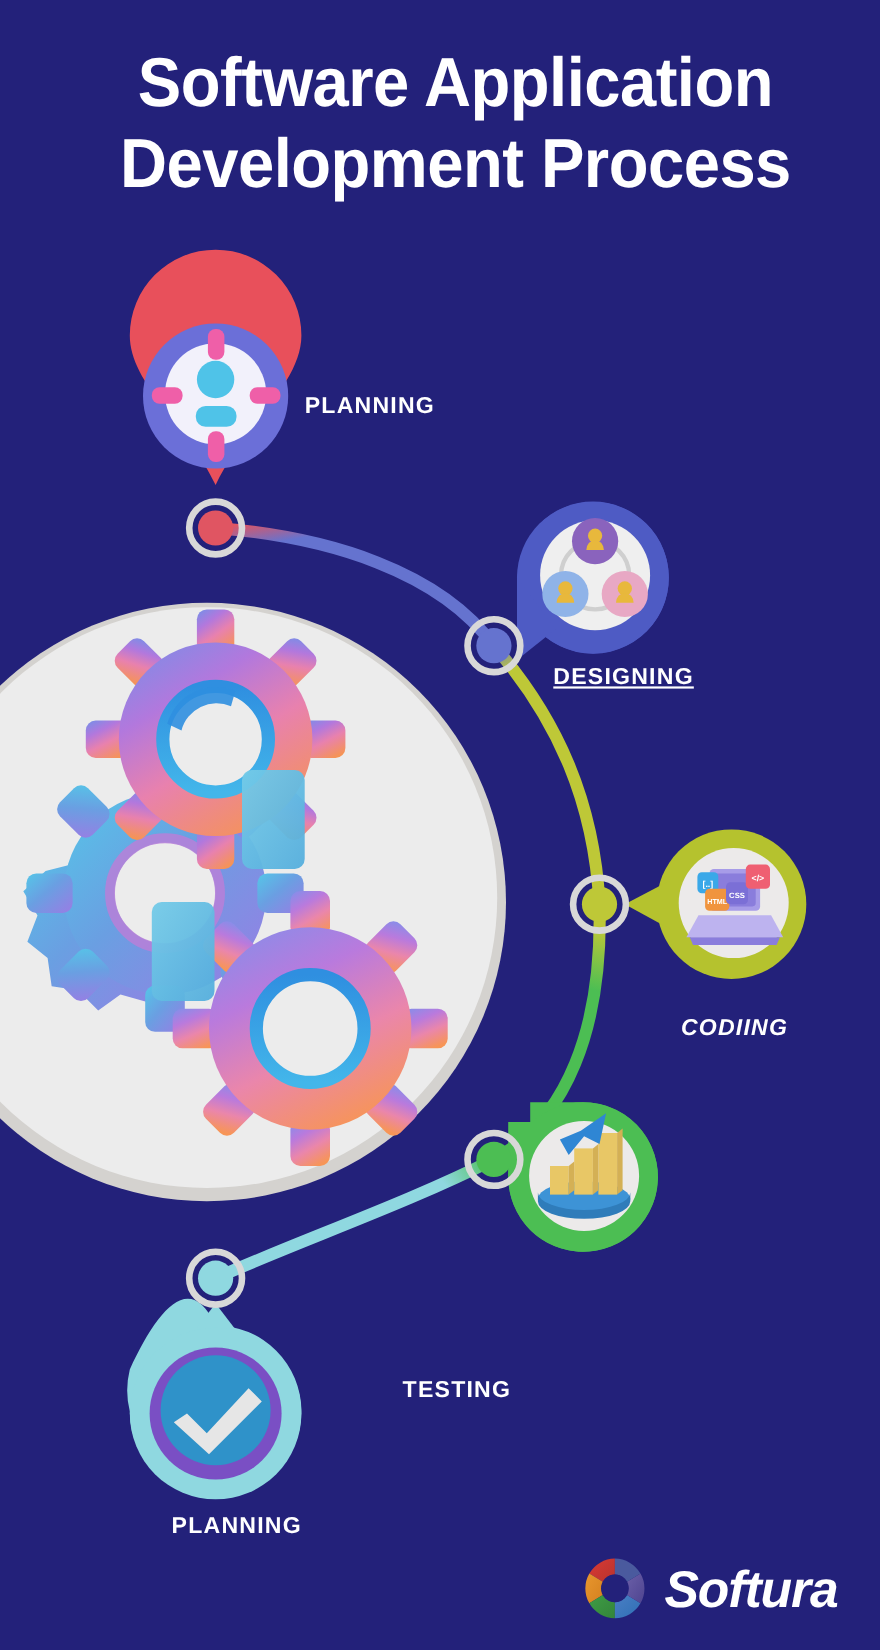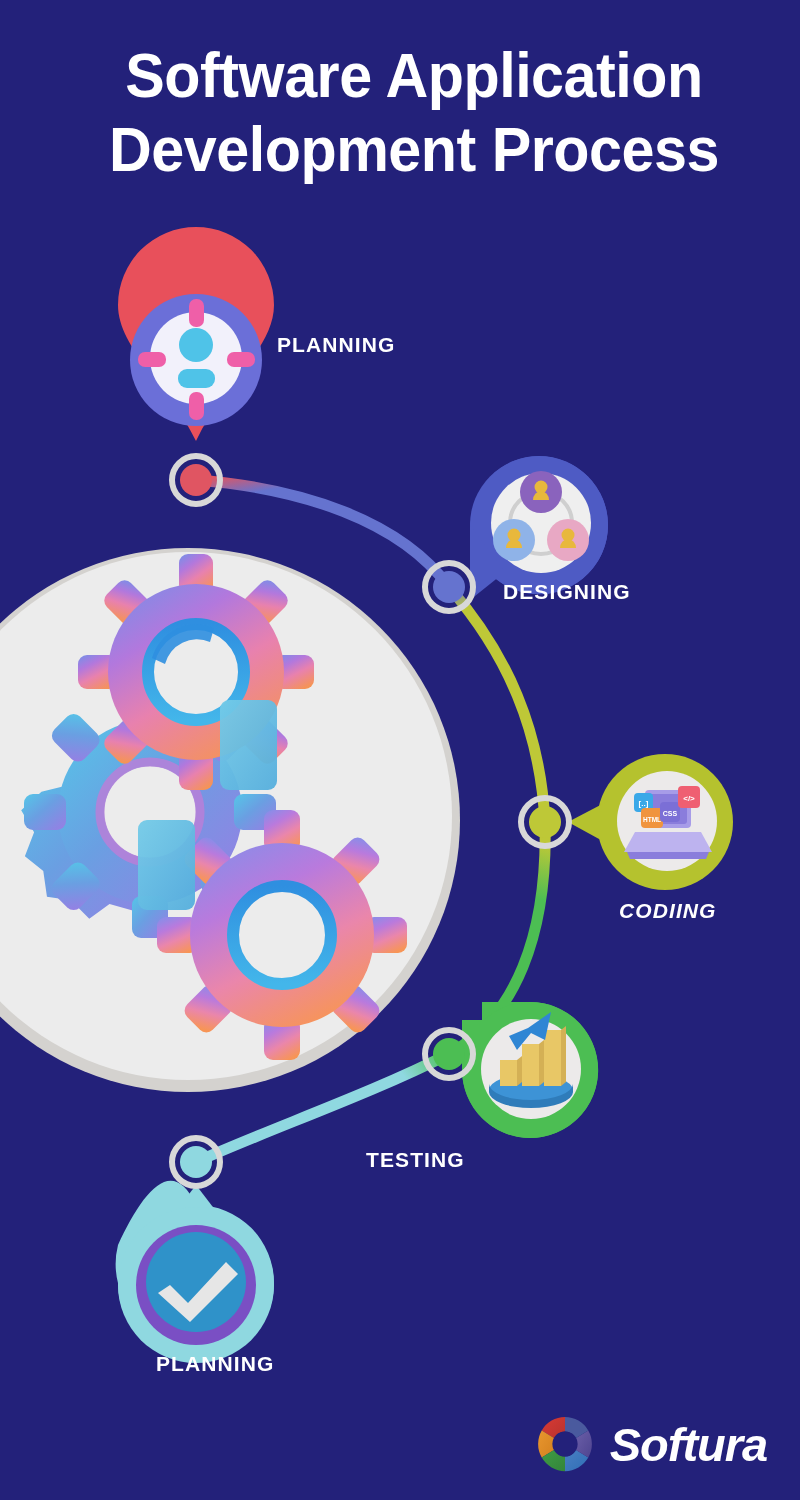--- a/index.html
+++ b/index.html
@@ -33,34 +33,34 @@
   }
 
   .step-label {
     position:absolute;
     color:#ffffff;
     font-weight:bold;
     font-size:21px;
     letter-spacing:1.1px;
     white-space:nowrap;
     z-index:45;
+    margin-top:24px;
   }
   #label-planning  { left:277px; top:333px; }
-  #label-designing { left:503px; top:580px; }
+  #label-designing { left:503px; top:580px;text-decoration:underline; }
   #label-codiing   { left:619px; top:899px;font-style:italic; }
-  #label-testing   { left:366px; top:1148px; }
+  #label-testing   { left:366px; top:1228px; }
   #label-launching { left:156px; top:1352px; }
 
   .logo-wrap {
     position:absolute;
     left:528px; top:1408px;
     width:245px; height:72px;
     display:flex; align-items:center; gap:14px;
     z-index:45;
-    justify-content:center;
   }
   .logo-mark { width:62px; height:62px; flex:0 0 62px; }
   .logo-text {
     color:#ffffff;
     font-weight:bold;
     font-style:italic;
     font-size:47px;
     letter-spacing:-1px;
     line-height:1;
   }

